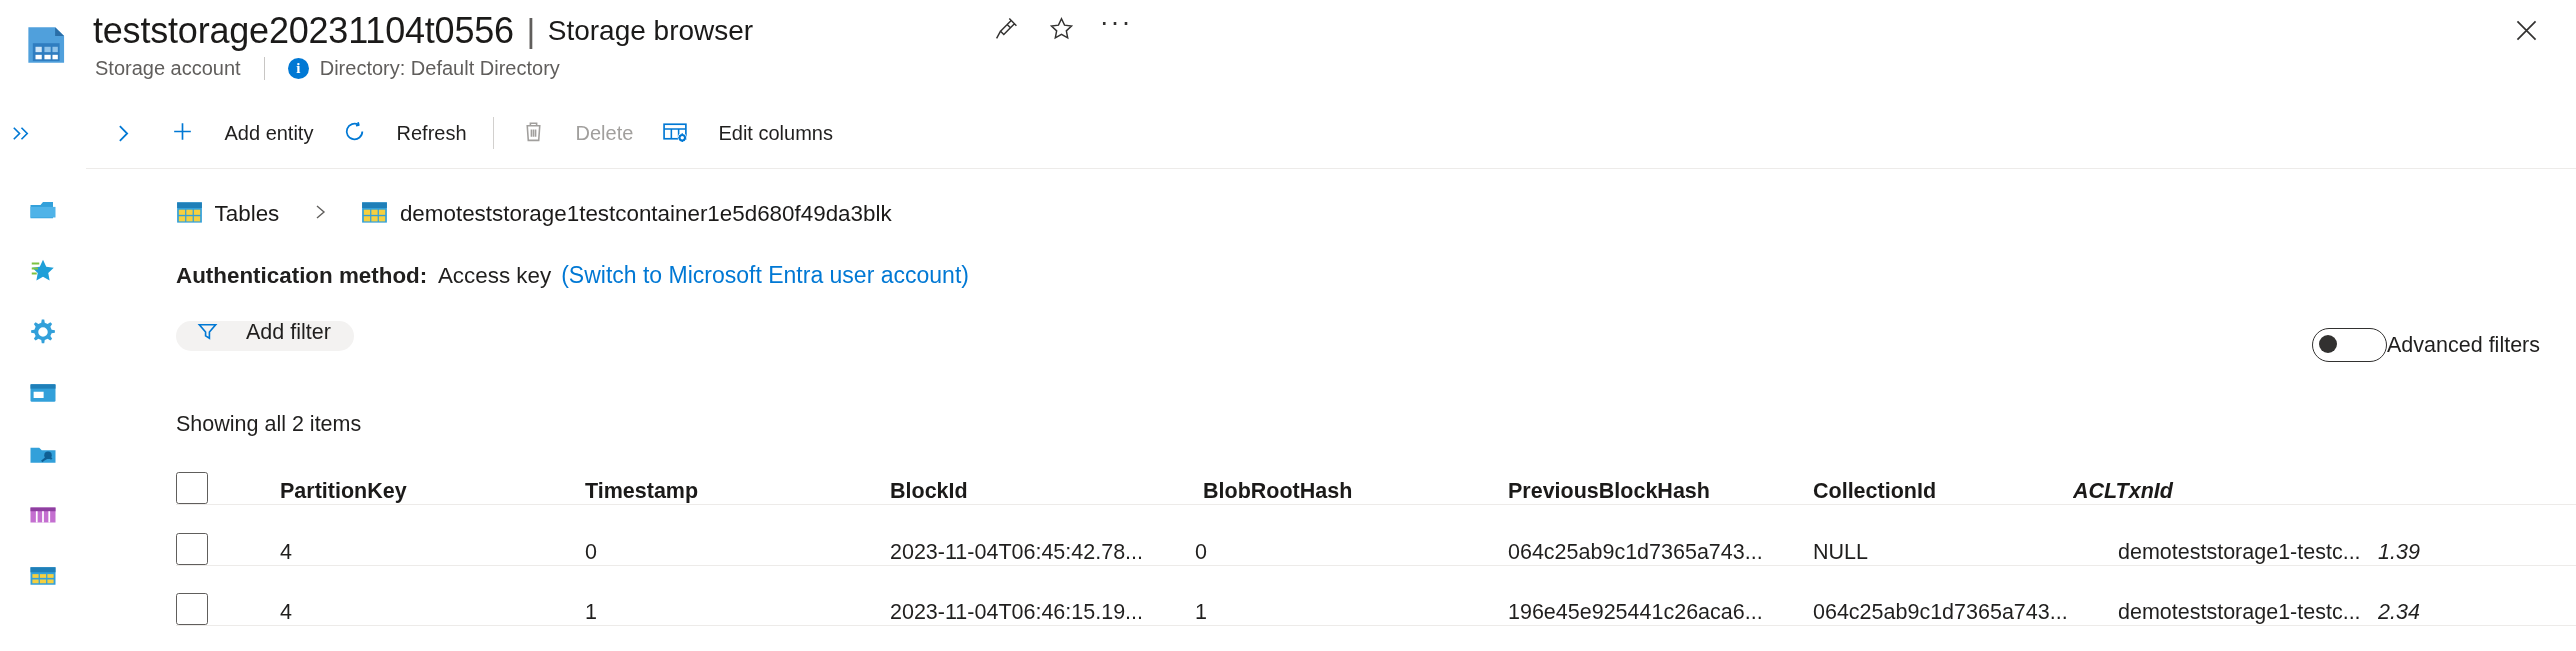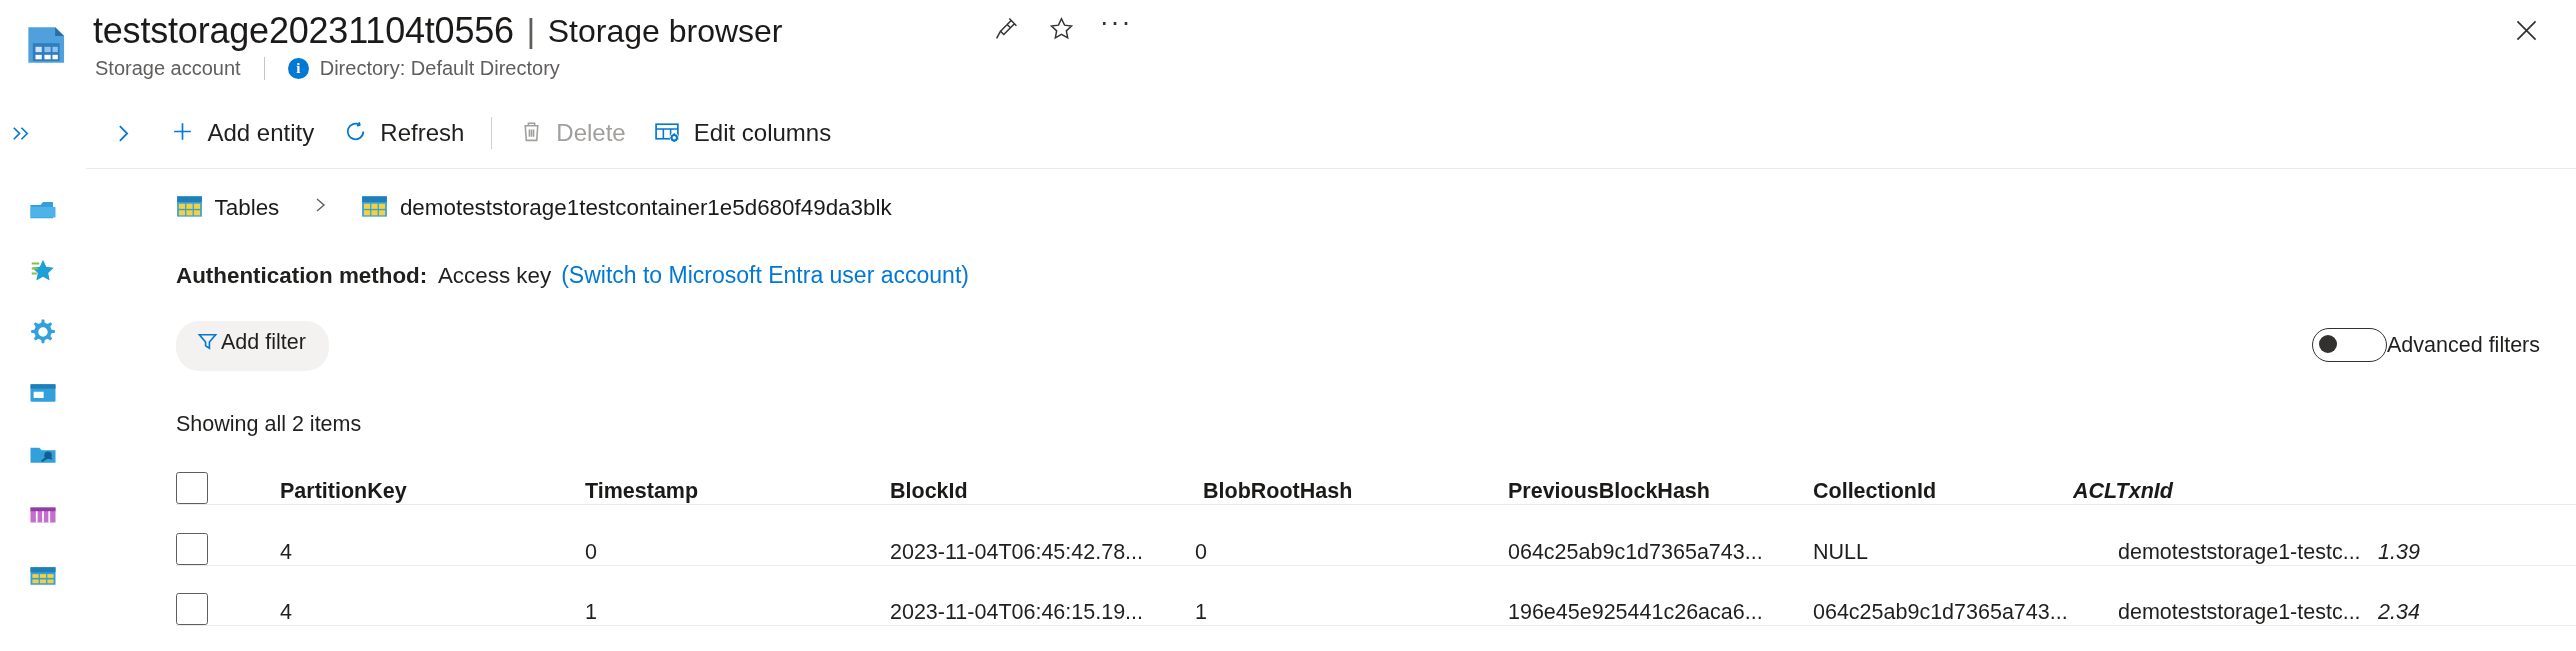--- a/index.html
+++ b/index.html
@@ -25,21 +25,21 @@
   }
   .title-main {
     font-size: 36px; color: #1b1a19; font-weight: 400;
     letter-spacing: -0.2px; white-space: nowrap;
   }
   .title-sep {
     font-size: 34px; color: #605e5c; font-weight: 300;
     margin: 0 12.5px; position: relative; top: -0.9px;
   }
   .title-sub {
-    font-size: 32px; color: #1b1a19; font-weight: 400; white-space: nowrap;
+    font-size: 28px; color: #1b1a19; font-weight: 400; white-space: nowrap;
   }
   .title-actions {
     position: absolute; left: 990px; top: 12.5px;
     display: flex; align-items: center; gap: 23px;
   }
   .title-actions .icon-btn {
     width: 32px; height: 32px; display: flex; align-items: center; justify-content: center;
     cursor: pointer;
   }
   .ellipsis-btn {
@@ -84,53 +84,53 @@
     display: flex; align-items: center;
   }
   .chev-btn {
     width: 50px; height: 50px; display: flex; align-items: center; justify-content: center;
     color: #0078d4; cursor: pointer; margin-left: 12.5px; margin-right: 7.2px;
   }
   .cmd {
     display: flex; align-items: center; height: 50px; padding: 0 14.3px;
     cursor: pointer; gap: 12.5px; white-space: nowrap;
   }
-  .cmd-label { font-size: 24px; color: #201f1e; }
+  .cmd-label { font-size: 20px; color: #201f1e; margin-left: 17px; }
   .cmd.disabled { cursor: default; }
   .cmd.disabled .cmd-label { color: #a19f9d; }
   .cmd-sep { width: 0.9px; height: 32px; background: #d2d0ce; margin: 0 12.5px; }
 
   .hr-rule {
     position: absolute; left: 86px; top: 168px; width: 2490px; height: 0.9px; background: #edebe9;
   }
 
   
   .breadcrumb {
-    position: absolute; left: 176px; top: 195px; display: flex; align-items: flex-start;
+    position: absolute; left: 176px; top: 195px; display: flex; align-items: flex-end;
     height: 32px; gap: 12px;
   }
   .bc-item { display: flex; align-items: center; gap: 11.6px; cursor: pointer; }
   .bc-text { font-size: 22.4px; color: #1b1a19; white-space: nowrap; }
   .bc-text.link { color: #1b1a19; }
   .bc-chev { margin: 0 20px; color: #605e5c; font-size: 20px; }
 
   
   .authrow {
     position: absolute; left: 176px; top: 262px; display: flex; align-items: baseline;
     white-space: nowrap;
   }
   .auth-label { font-size: 22.4px; color: #201f1e; font-weight: 700; }
   .auth-value { font-size: 22.4px; color: #201f1e; margin-left: 10.7px; }
   .auth-link { font-size: 23px; color: #0078d4; margin-left: 10px; cursor: pointer; }
 
   
   .filter-pill {
-    position: absolute; left: 176px; top: 321px; height: 50px;
+    position: absolute; left: 176px; top: 321px; height: 30px;
     background: #f3f2f1; border-radius: 23px; display: flex; align-items: center;
-    padding: 0 23px 7px 20px; gap: 2px; cursor: pointer;
+    padding: 0 23px 7px 20px; gap: 27px; cursor: pointer;
   }
   .filter-label { font-size: 21.5px; color: #201f1e; }
 
   .adv-wrap {
     position: absolute; right: 36px; top: 328px; display: flex; align-items: center; 
   }
   .toggle {
     width: 75px; height: 34px; border-radius: 17px; background: #fff;
     border: 1.8px solid #323130; position: relative; cursor: pointer;
   }

